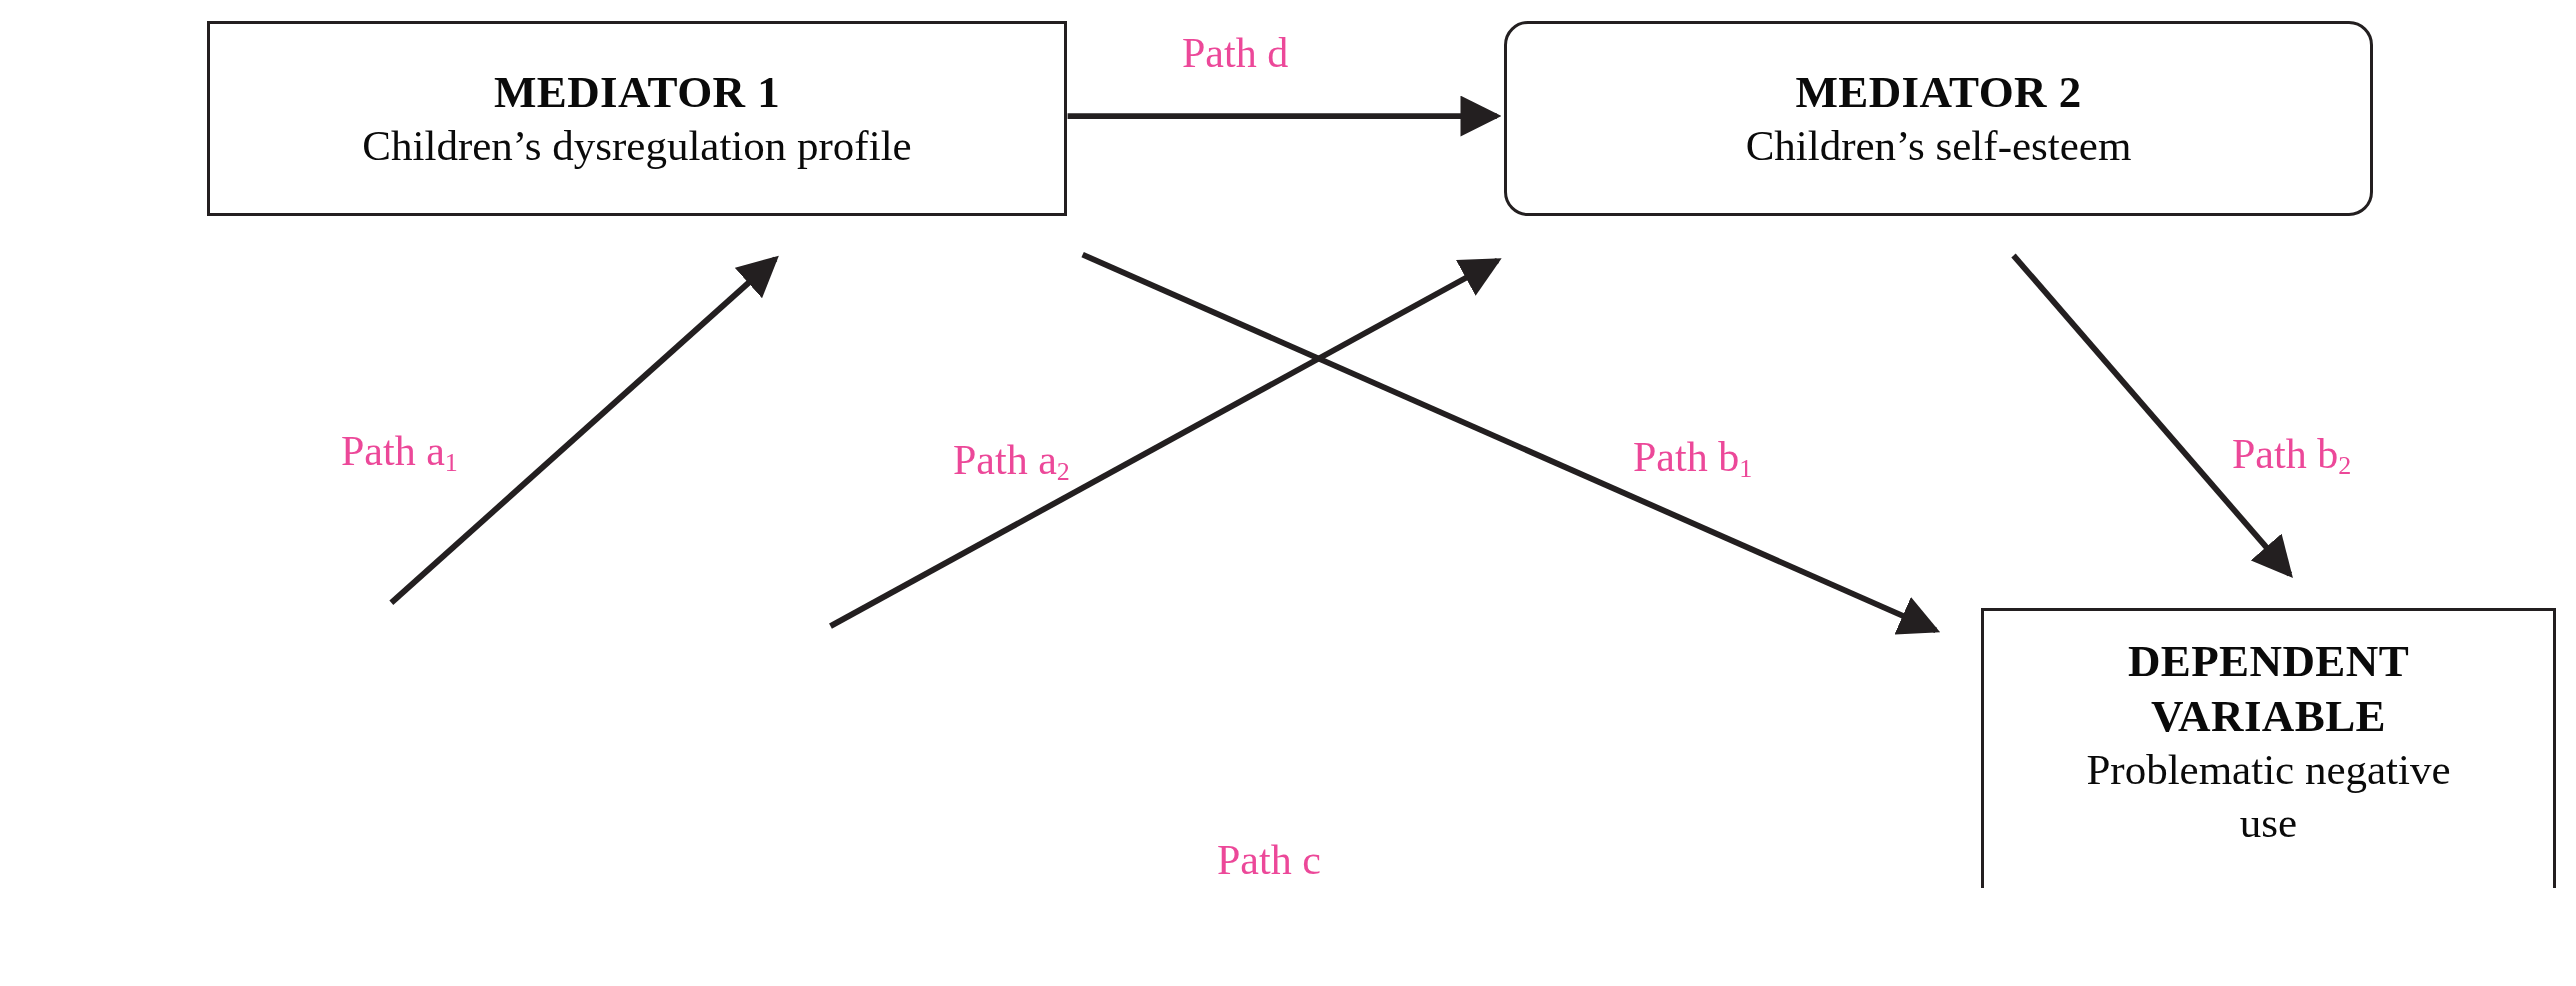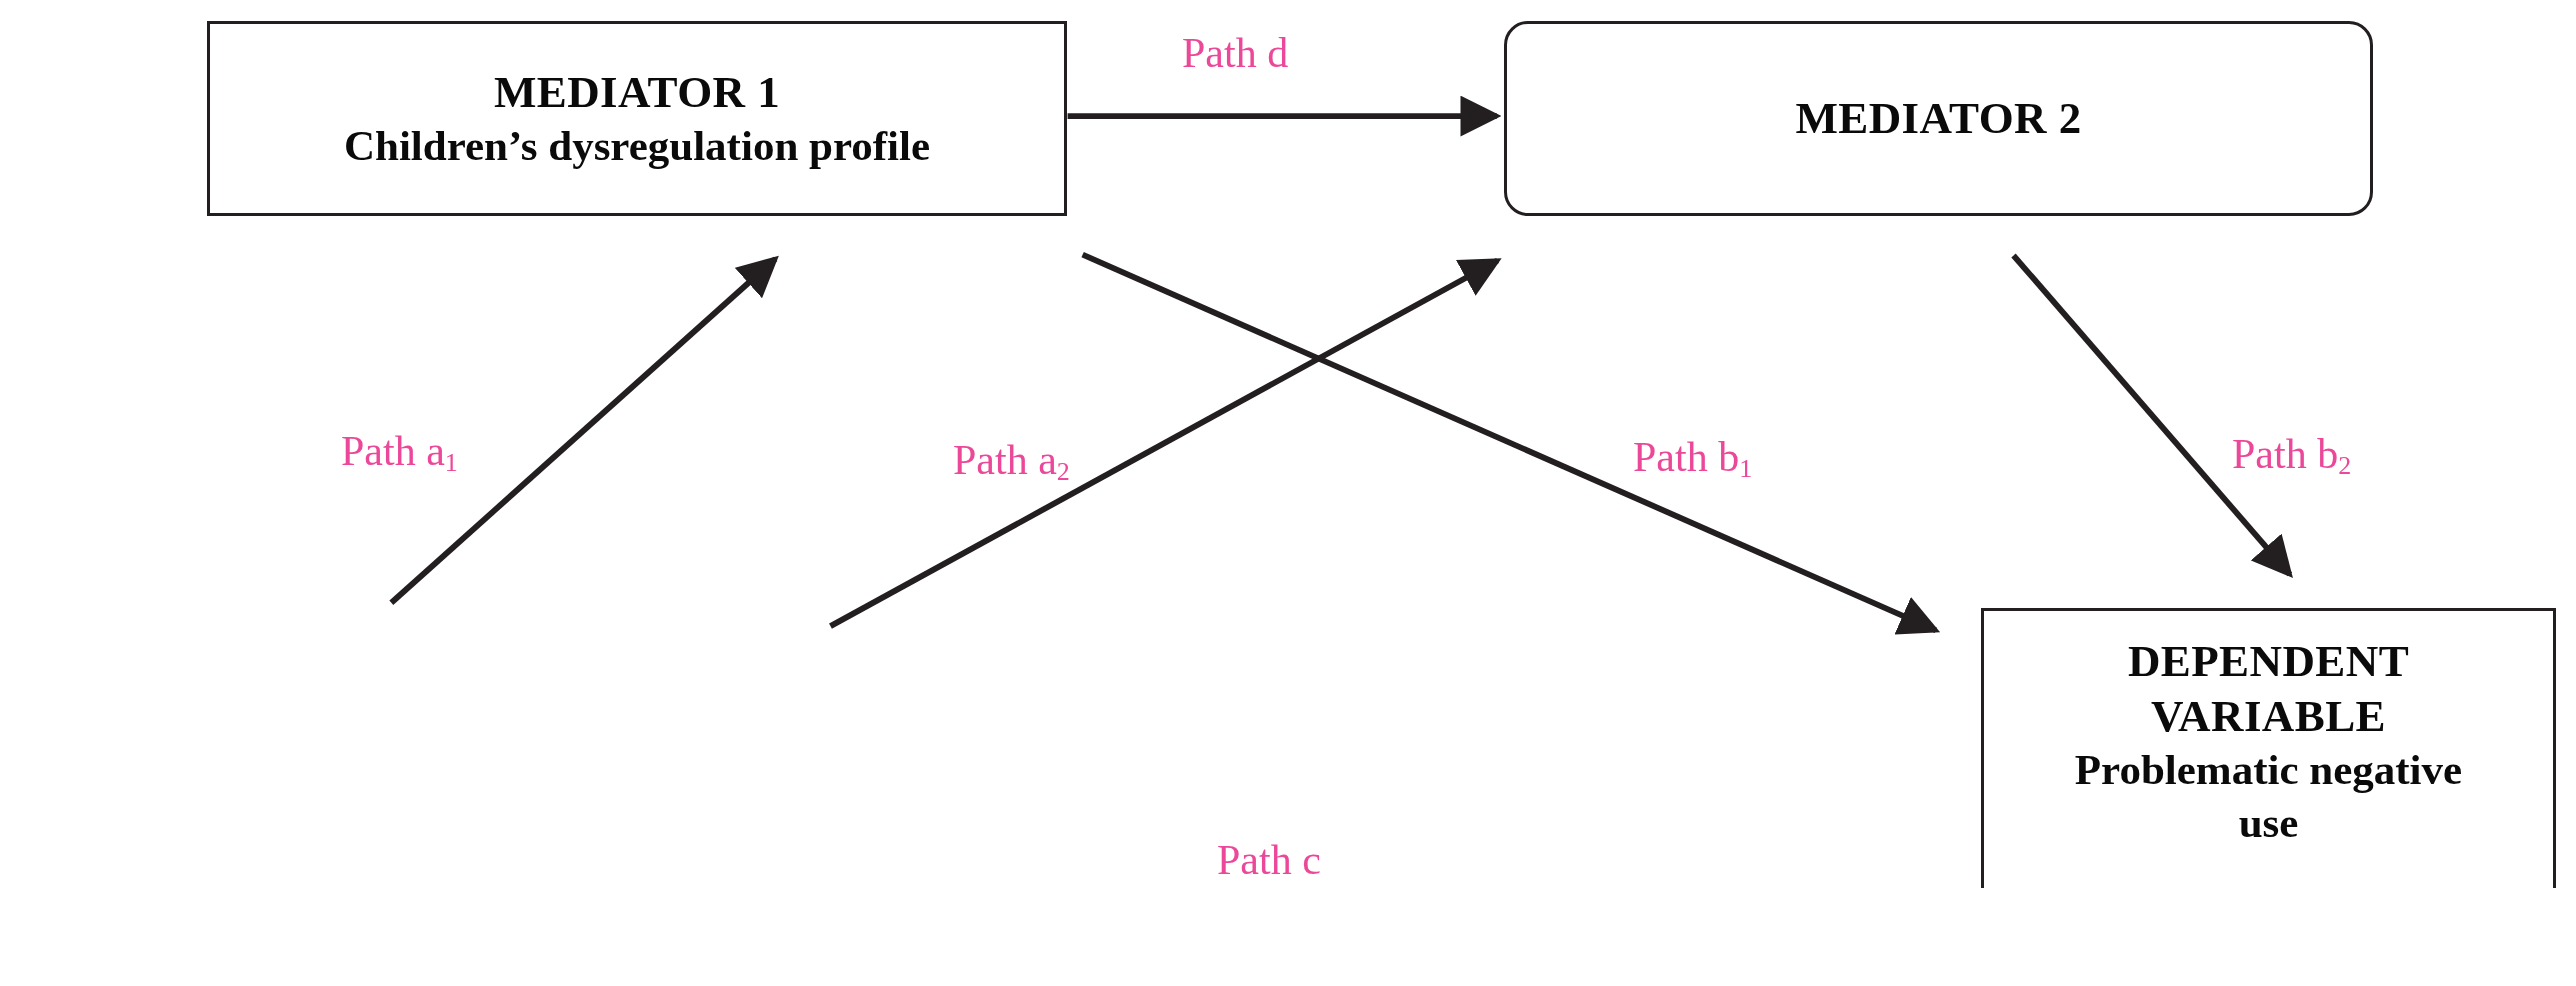--- a/index.html
+++ b/index.html
@@ -38,21 +38,21 @@
     line-height: 1.22;
     color: #0a0a0a;
   }
   .node-title {
     font-weight: bold;
     font-size: 45px;
     letter-spacing: 0.4px;
     white-space: pre-line;
   }
   .node-sub {
-    font-weight: bold;
+    font-weight: normal;
     font-size: 43px;
     white-space: pre-line;
   }
   .path-label {
     position: absolute;
     font-size: 42px;
     color: #ec4899;
     white-space: nowrap;
     line-height: 1;
   }
@@ -89,20 +89,21 @@
     <line x1="952" y1="1088" x2="2365" y2="1088" stroke="#231f20" stroke-width="7" marker-end="url(#arrowhead)"></line>
   </svg>
 
   <div class="node-box" id="box-mediator1" style="left:207px; top:21px; width:860px; height:195px;">
     <div class="node-title">MEDIATOR 1</div>
     <div class="node-sub">Children’s dysregulation profile</div>
   </div>
 
   <div class="node-box" id="box-mediator2" style="left:1504px; top:21px; width:869px; height:195px;border-radius:24px;">
     <div class="node-title">MEDIATOR 2</div>
+    <div class="node-sub">Children’s self-esteem</div>
   </div>
 
 
   <div class="node-box" id="box-dependent" style="left:1981px; top:608px; width:575px; height:357px; justify-content:flex-start; padding-top:23.4px;">
     <div class="node-title">DEPENDENT
 VARIABLE</div>
     <div class="node-sub">Problematic negative
 use</div>
   </div>
 

